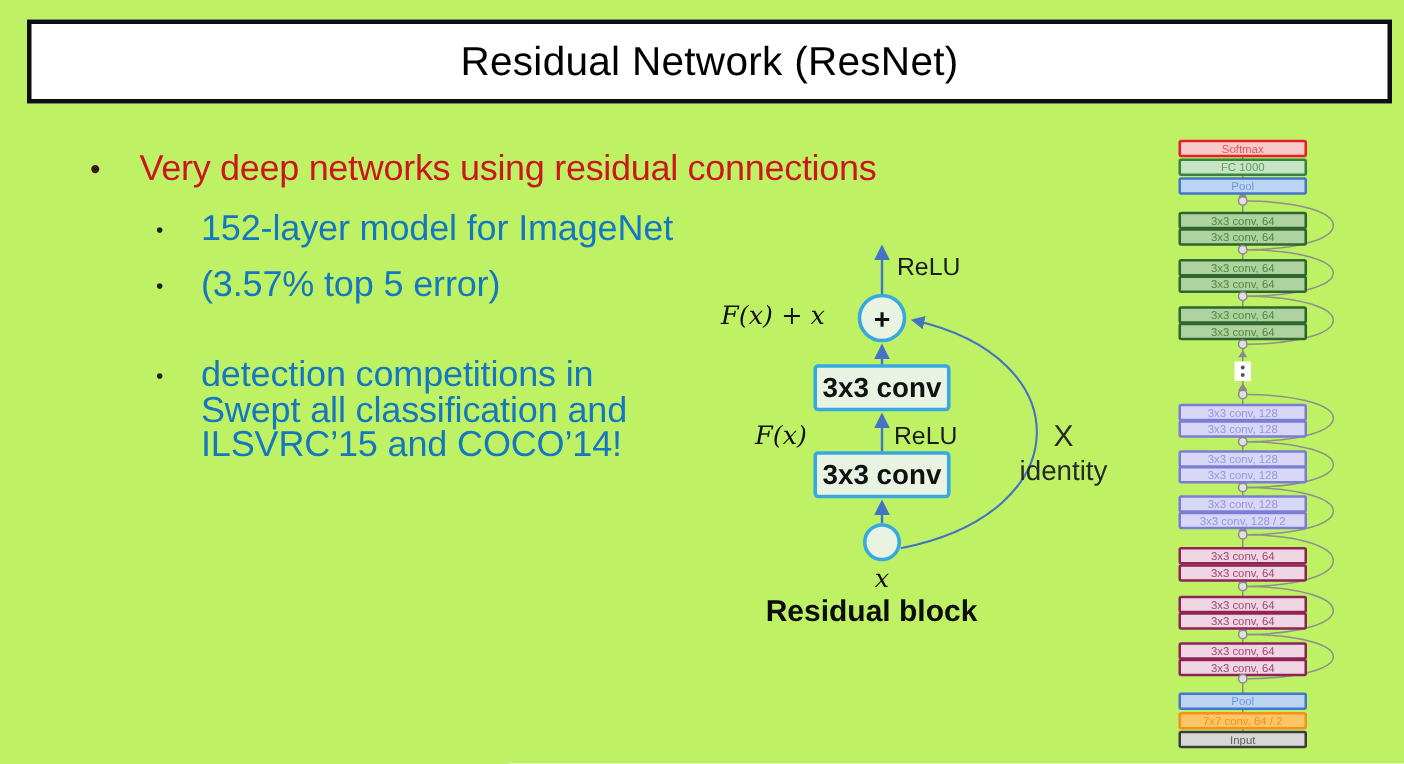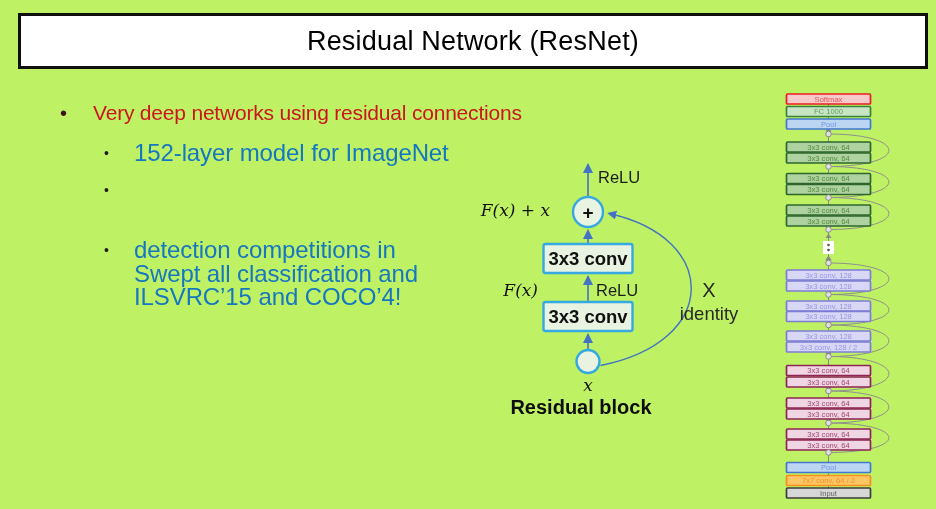--- a/index.html
+++ b/index.html
@@ -4,21 +4,21 @@
 <style>
   html,body{margin:0;padding:0;background:#ffffff;}
   .slide{position:relative;width:936px;height:509px;background:#bef264;overflow:hidden;
          font-family:"Liberation Sans",sans-serif;}
   .title-box{position:absolute;left:18px;top:13px;width:904px;height:50px;
              border:3px solid #0f0f0f;background:#ffffff;
              display:flex;align-items:center;justify-content:center;}
   .title-text{font-size:27px;color:#000;letter-spacing:.2px;}
   .main-bullet{position:absolute;left:60px;top:100px;display:flex;align-items:flex-start;}
   .main-dot{width:33px;color:#3d1413;font-size:20px;line-height:26px;}
-  .main-text{font-size:21px;line-height:26px;color:#cb161d;letter-spacing:-.2px;}
+  .main-text{font-size:24px;line-height:26px;color:#cb161d;letter-spacing:-.2px;}
   .sub-bullet{position:absolute;left:104px;display:flex;align-items:flex-start;}
   .sub-dot{width:30px;color:#1f1f1f;font-size:14px;line-height:23.5px;padding-top:1px;}
   .sub-text{font-size:24px;line-height:23.5px;color:#1577c0;letter-spacing:-.1px;}
   svg.layer{position:absolute;left:0;top:0;pointer-events:none;}
   svg text{font-family:"Liberation Sans",sans-serif;}
   svg text.math{font-family:"DejaVu Serif",serif;font-style:italic;}
 </style>
 </head>
 <body>
 
@@ -36,28 +36,29 @@
   <div id="subBullets">
       <div class="sub-bullet" style="top: 141px;">
         <span class="sub-dot">•</span>
         <div class="sub-text">
           <div>152-layer model for ImageNet</div>
         </div>
       </div>
       <div class="sub-bullet" style="top: 178px;">
         <span class="sub-dot">•</span>
         <div class="sub-text">
+          <div>(3.57% top 5 error)</div>
         </div>
       </div>
       <div class="sub-bullet" style="top: 238px;">
         <span class="sub-dot">•</span>
         <div class="sub-text">
           <div>detection competitions in</div>
           <div>Swept all classification and</div>
-          <div>ILSVRC’15 and COCO’4!</div>
+          <div>ILSVRC’15 and COCO’14!</div>
         </div>
       </div>
     </div>
 
   <svg class="layer" width="936" height="509" viewBox="0 0 936 509">
     <defs>
       <marker id="arrowBlue" viewBox="0 0 10 10" refX="8" refY="5" markerWidth="6.5" markerHeight="6.5" orient="auto-start-reverse">
         <path d="M0,0 L10,5 L0,10 z" fill="#4472c4"></path>
       </marker>
     </defs>

